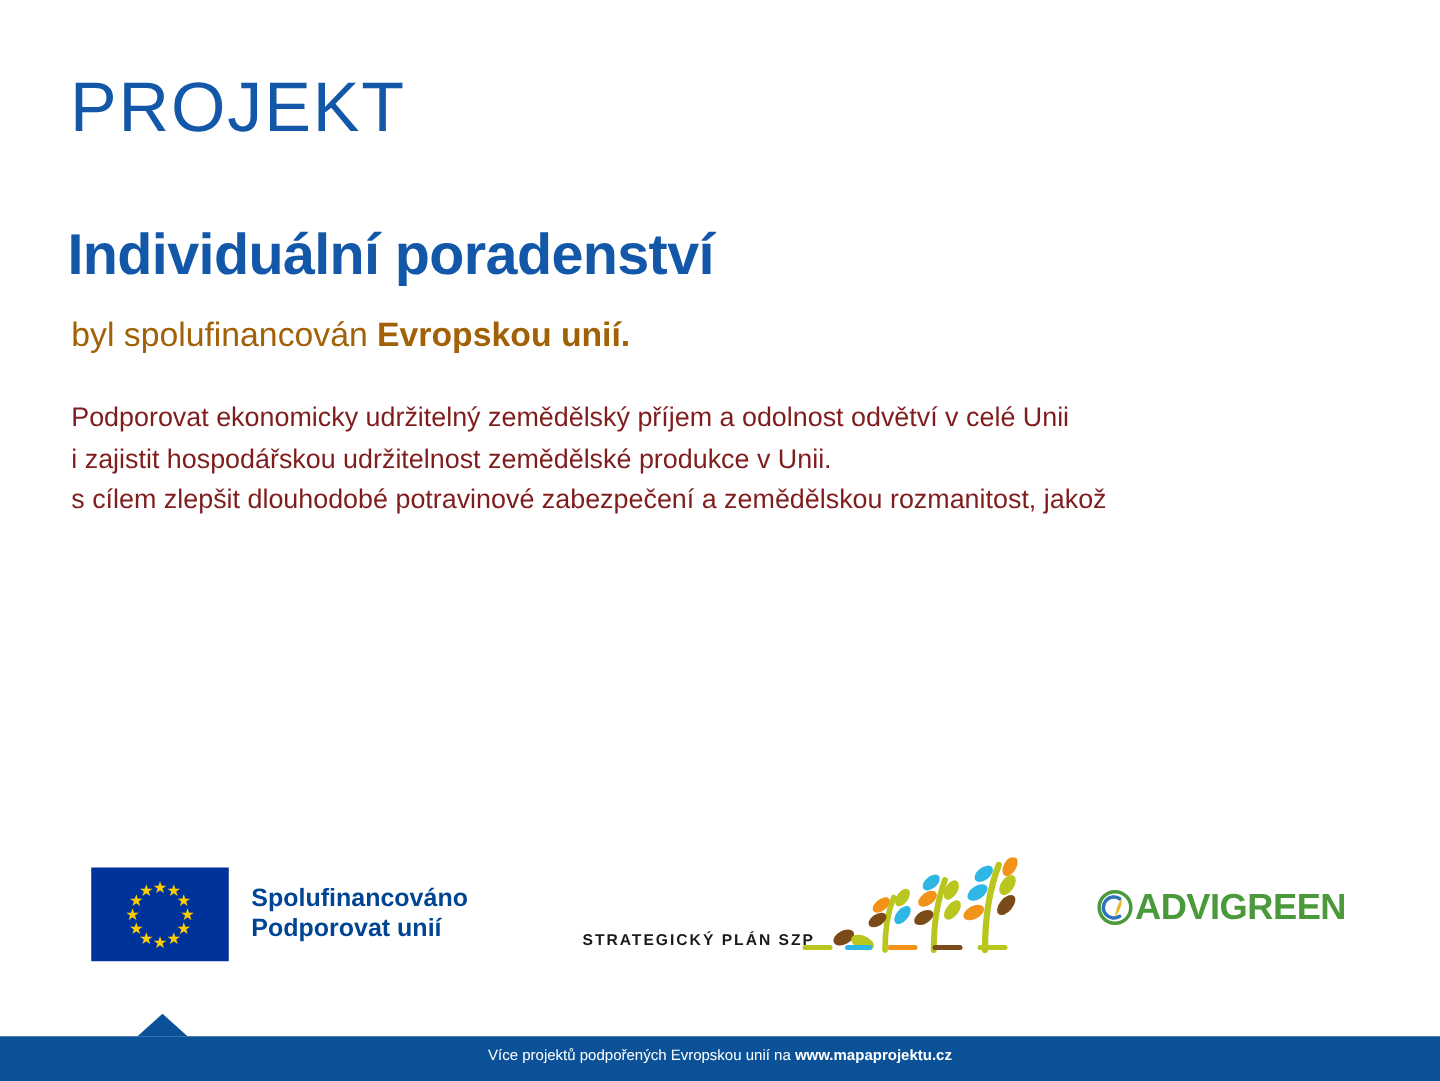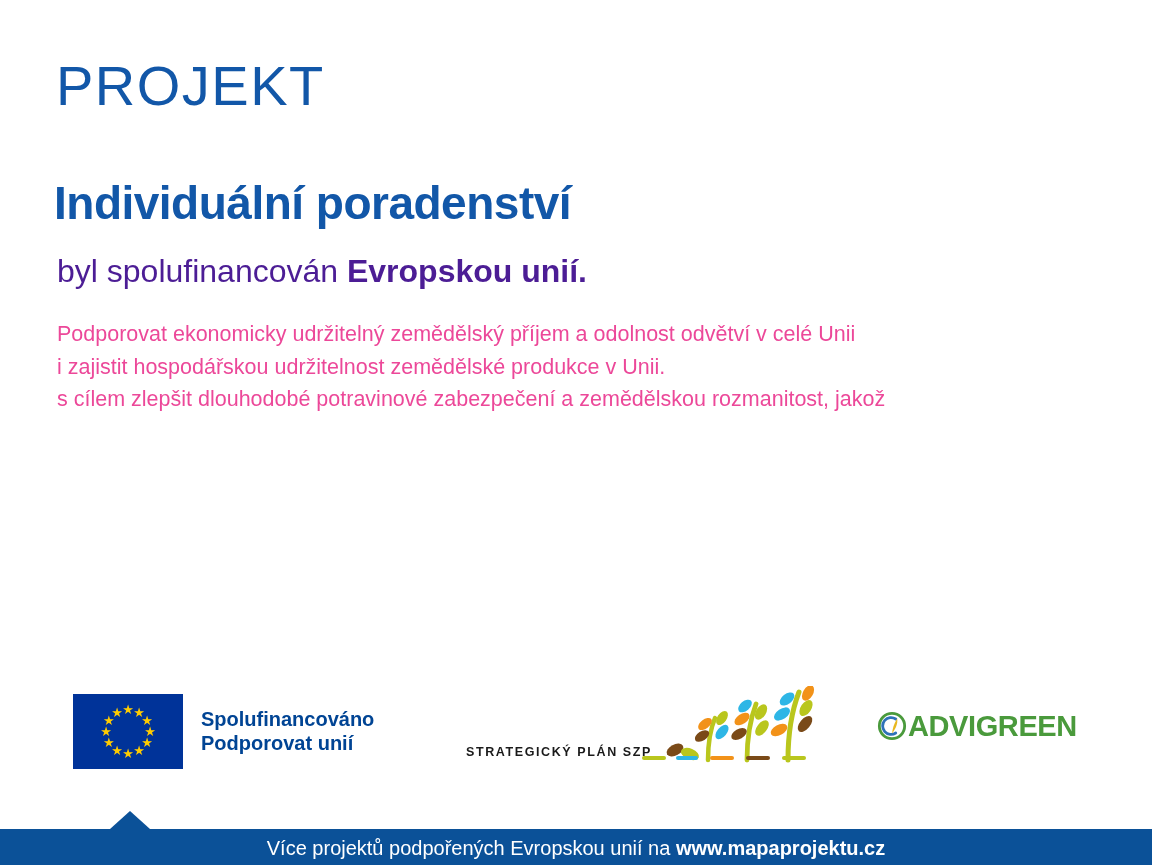--- a/index.html
+++ b/index.html
@@ -54,38 +54,38 @@
     color: #1257a8;
     line-height: 1.05;
     letter-spacing: -0.5px;
     white-space: nowrap;
   }
 
   .subline {
     position: absolute;
     left: 57px;
     top: 252px;
-    font-size: 32px;
+    font-size: 27px;
     font-weight: 400;
-    color: #4c1d95;
+    color: #a16207;
     line-height: 1.2;
     white-space: nowrap;
   }
   .subline b {
     font-weight: 700;
   }
 
   .body-copy {
     position: absolute;
     left: 57px;
     top: 318px;
     width: 1050px;
     font-size: 21.5px;
     font-weight: 400;
-    color: #ec4899;
+    color: #7f1d1d;
     line-height: 1.52;
   }
   .body-copy .line {
     display: block;
     white-space: nowrap;
   }
 
   
   .logo-strip {
     position: absolute;
@@ -196,21 +196,21 @@
     border-right: 20px solid transparent;
     border-bottom: 18px solid #0b5198;
   }
   .footer-text {
     position: absolute;
     left: 0;
     top: 838px;
     width: 1152px;
     text-align: center;
     color: #ffffff;
-    font-size: 20px;
+    font-size: 12px;
     font-weight: 400;
     line-height: 1;
     white-space: nowrap;
   }
   .footer-text b {
     font-weight: 700;
   }
 </style>
 </head>
 <body>

